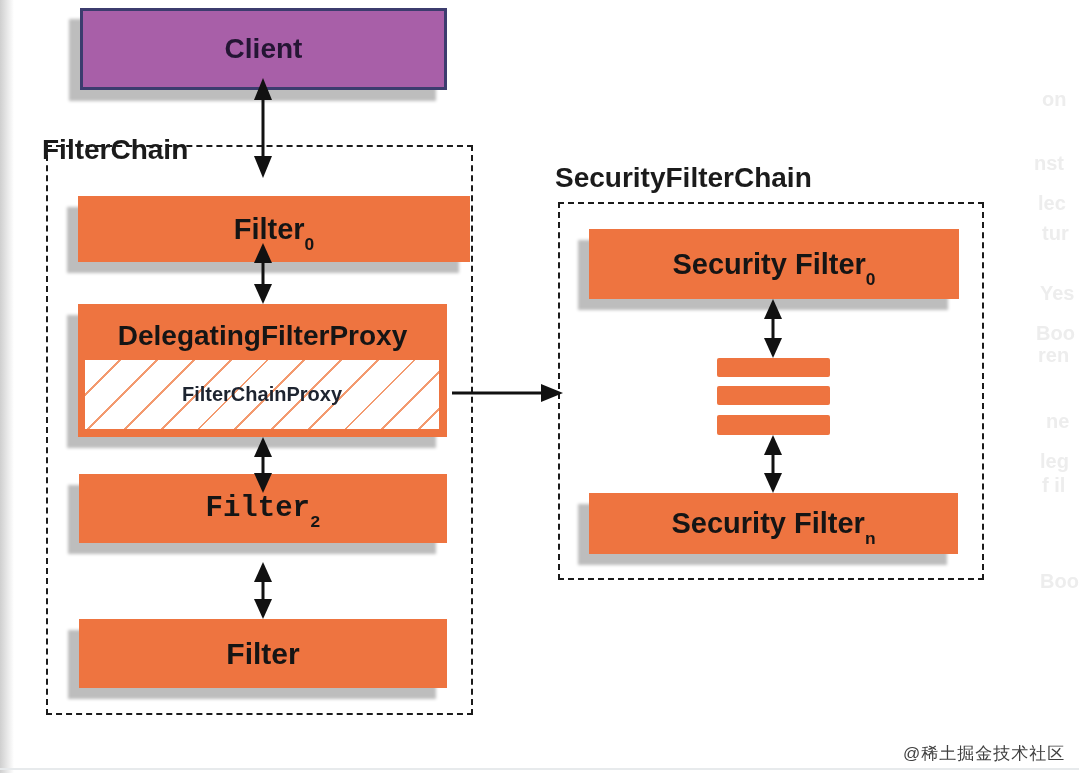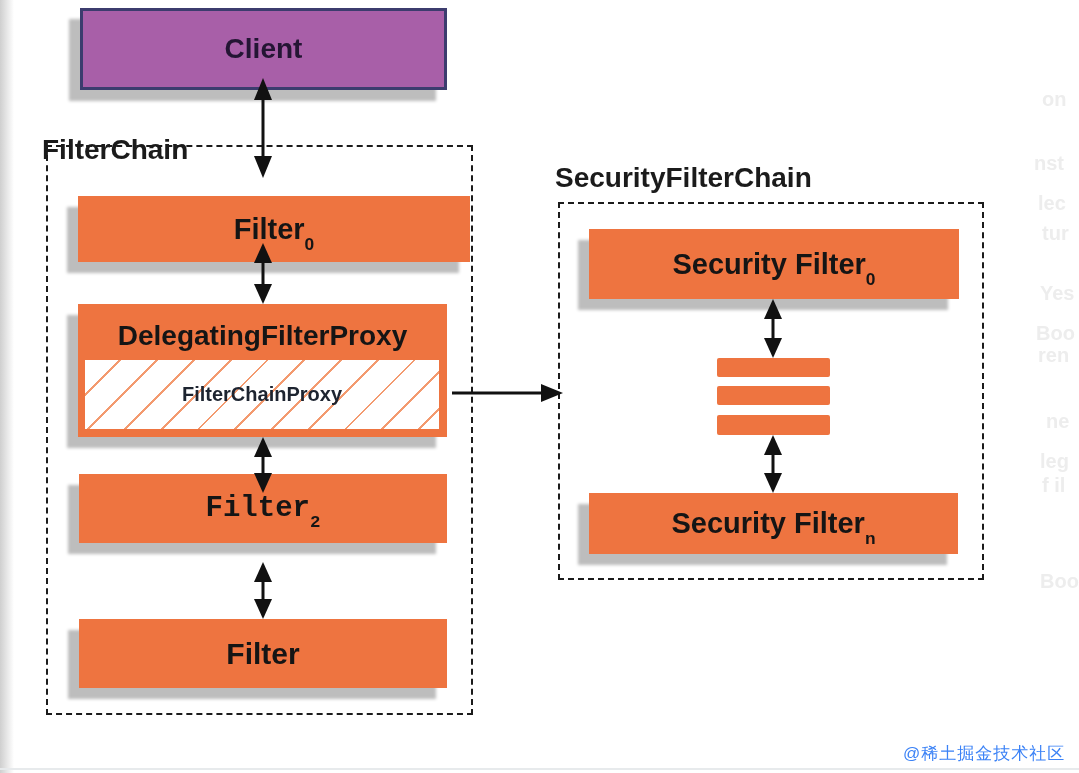--- a/index.html
+++ b/index.html
@@ -55,21 +55,21 @@
   .servlet  { left:79px; top:619px; width:368px; height:69px; font-size:30px; }
   .sf0 { left:589px; top:229px; width:370px; height:70px; font-size:29px; }
   .sfn { left:589px; top:493px; width:369px; height:61px; font-size:29px; }
   .bar { position:absolute; left:717px; width:113px; height:19px;
     background:var(--orange, #EE7440); border-radius:2px; }
   .bar1 { top:358px; } .bar2 { top:386px; } .bar3 { top:415px; height:20px; }
   sub.s { font-size:0.60em; font-weight:bold; position:relative; bottom:-0.25em; line-height:0; }
   .arrows { position:absolute; left:0; top:0; width:1079px; height:773px; pointer-events:none; }
   .watermark {
     position:absolute; left:903px; top:742px; width:170px;
-    font-size:17px; color:#3b82f6; letter-spacing:1px; white-space:nowrap;
+    font-size:17px; color:#404040; letter-spacing:1px; white-space:nowrap;
   }
   .frag {
     position:absolute; font-size:20px; font-weight:bold; color:#ededed;
     white-space:nowrap;
   }
 </style>
 </head>
 <body>
 
 <div class="canvas">

